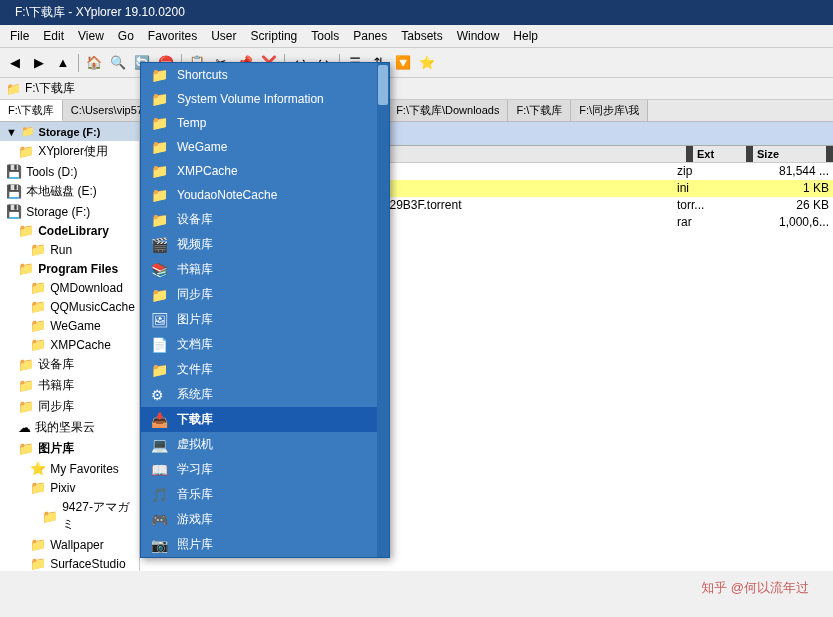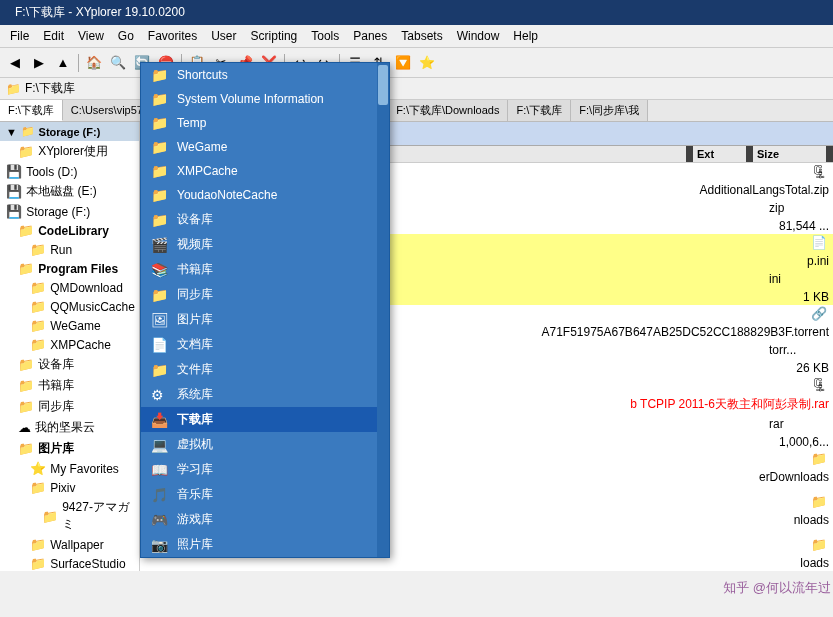--- a/index.html
+++ b/index.html
@@ -155,24 +155,23 @@
 
     
     #file-list {
       overflow-y: auto;
       flex: 1;
       font-size: 12px;
     }
     .file-row {
       display: flex;
       padding: 1px 4px;
-      align-items: flex-end;
-      gap: 4px;
-      cursor: pointer;
-      flex-direction: column;
+      align-items: flex-start;
+      gap: 12px;
+      cursor: pointer;
     }
     .file-row.highlighted { background: #ffff88; }
     .file-icon { font-size: 13px; width: 18px; }
     .file-name { flex: 1; }
     .file-ext { width: 60px; }
     .file-size { width: 80px; text-align: right; }
 
     
     #dropdown-menu {
       position: absolute;
@@ -208,22 +207,22 @@
       height: 40px;
       background: #8ab8e0;
       margin: 2px 1px;
       border-radius: 2px;
     }
 
     
     #watermark {
       position: absolute;
       bottom: 20px;
-      right: 2px;
-      color: #701a75;
+      right: 24px;
+      color: #b91c1c;
       font-size: 13px;
       opacity: 0.7;
     }
 
     
     ::-webkit-scrollbar { width: 12px; }
     ::-webkit-scrollbar-track { background: #f0f0f0; }
     ::-webkit-scrollbar-thumb { background: #aaa; border-radius: 2px; }
   </style>
 </head>

